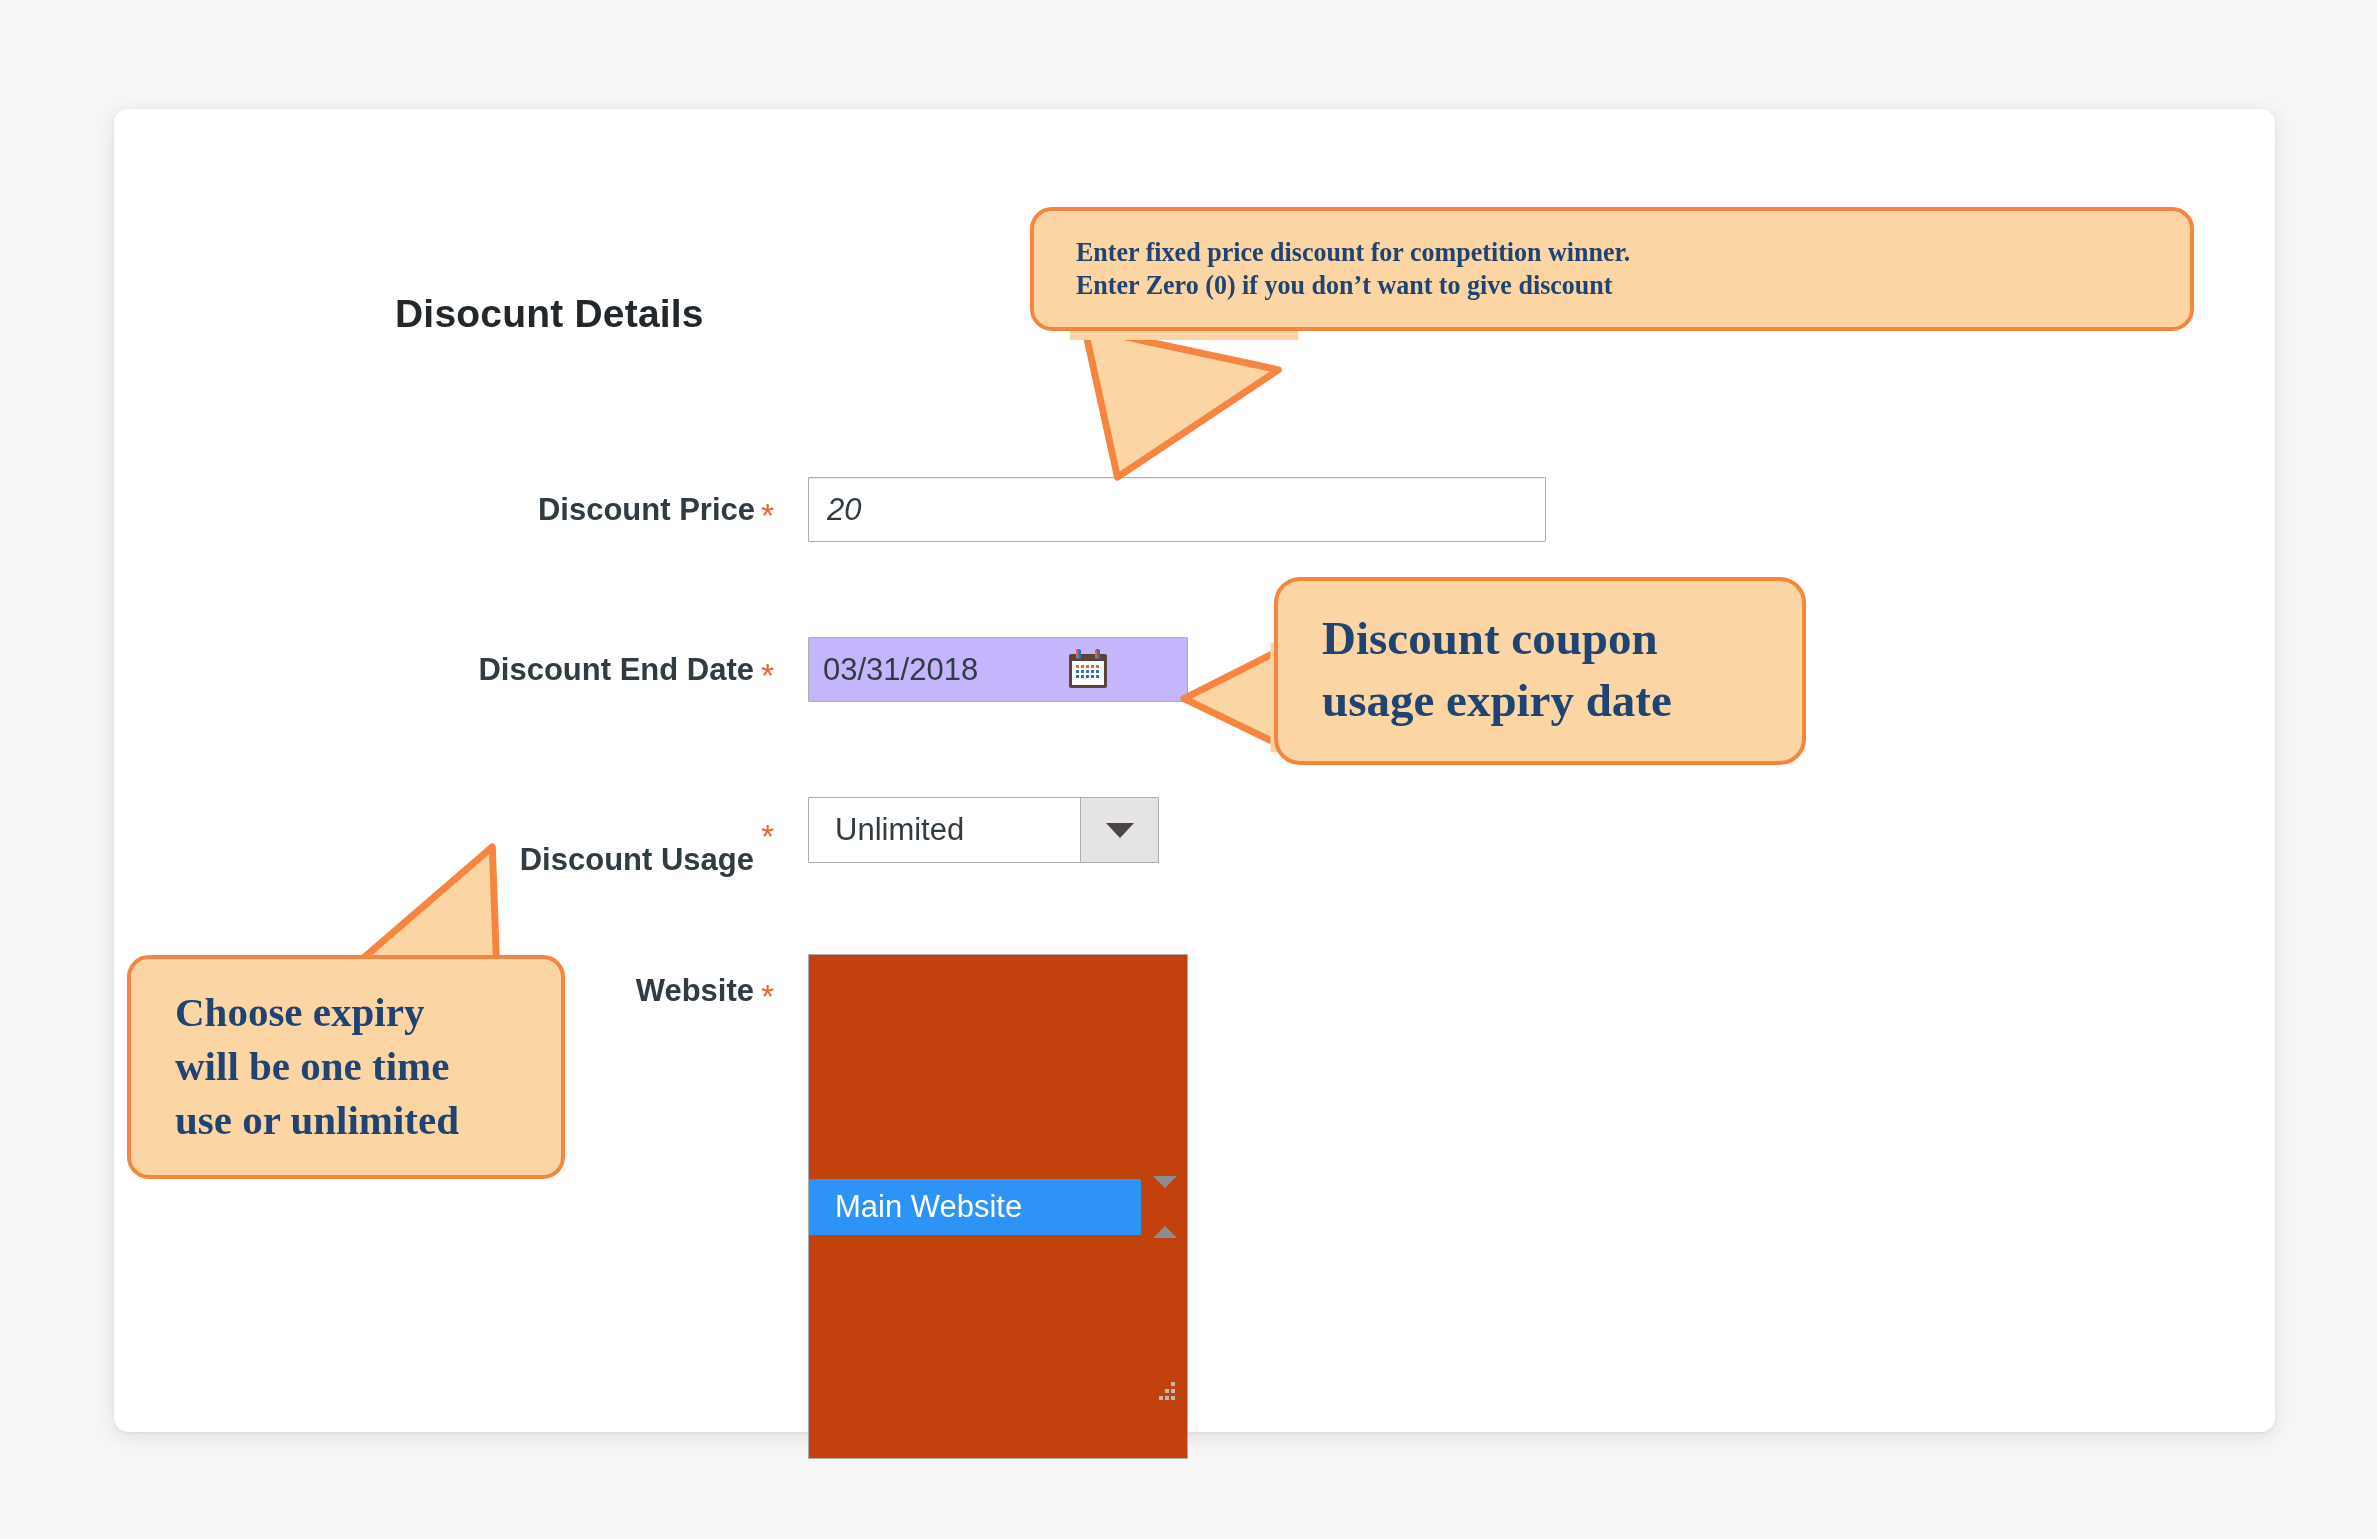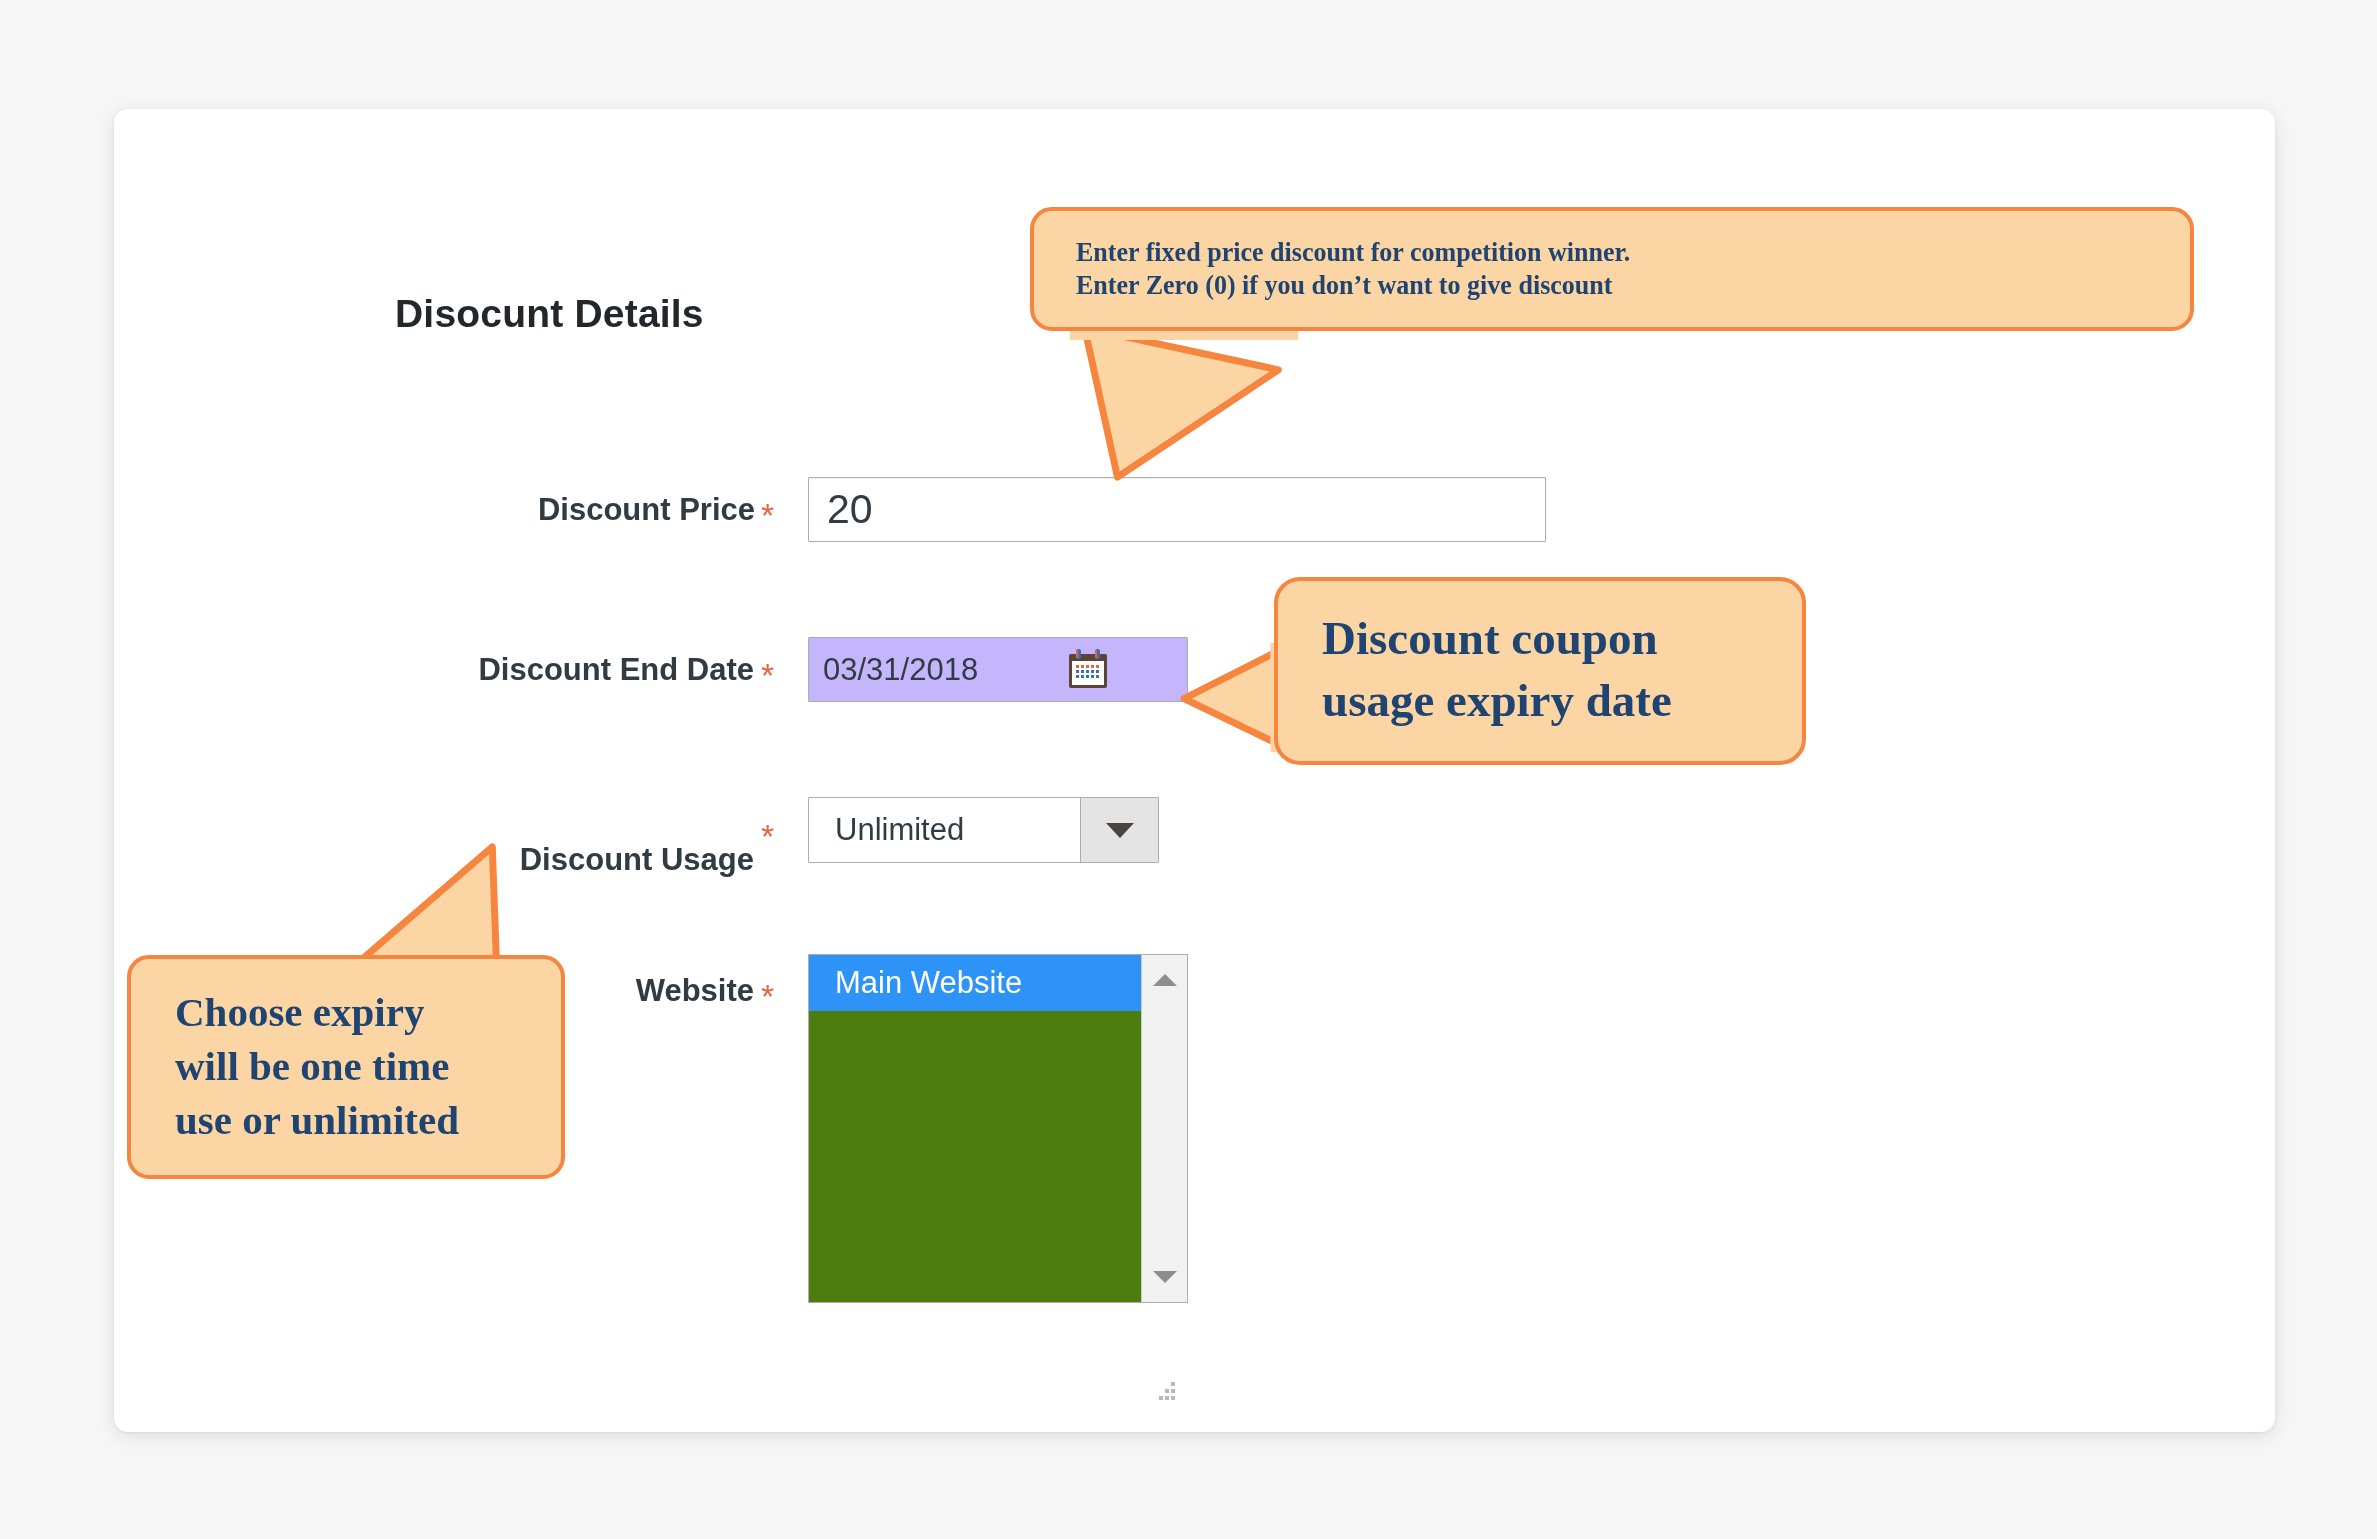--- a/index.html
+++ b/index.html
@@ -60,26 +60,27 @@
   .label-price { left: 279px; top: 492px; width: 476px; }
   .star-price  { left: 761px; top: 498px; }
   .input-price {
     position: absolute;
     left: 808px; top: 477px;
     width: 738px; height: 65px;
     background: #ffffff;
     border: 1px solid #adadad;
     box-sizing: border-box;
     box-shadow: 0 1px 0 rgba(0,0,0,0.06) inset;
-    font-size: 41px;
+    font-size: 31px;
     color: #303b42;
     padding: 0 18px;
     font-family: "Liberation Sans", sans-serif;
     outline: none;
     border-radius: 1px;
+    font-style: italic;
   }
 
   
   .label-date { left: 209px; top: 652px; width: 545px; }
   .star-date  { left: 761px; top: 658px; }
   .date-wrap {
     position: absolute;
     left: 808px; top: 637px;
     width: 380px; height: 65px;
     background: #c4b5fd;
@@ -149,26 +150,27 @@
     border-right: 14px solid transparent;
     border-top: 15px solid #4a4340;
   }
 
   
   .label-site { left: 368px; top: 973px; width: 386px; }
   .star-site  { left: 761px; top: 979px; }
   .multiselect {
     position: absolute;
     left: 808px; top: 954px;
-    width: 380px; height: 349px;
+    width: 380px; height: 505px;
     border: 1px solid #adadad;
-    background: #4d7c0f;
+    background: #c2410c;
     box-sizing: border-box;
     display: flex;
     overflow: hidden;
+    align-items: center;
   }
   .ms-options {
     flex: 1 1 auto;
     padding-top: 0;
   }
   .ms-option {
     height: 56px;
     display: flex;
     align-items: center;
     padding-left: 26px;

